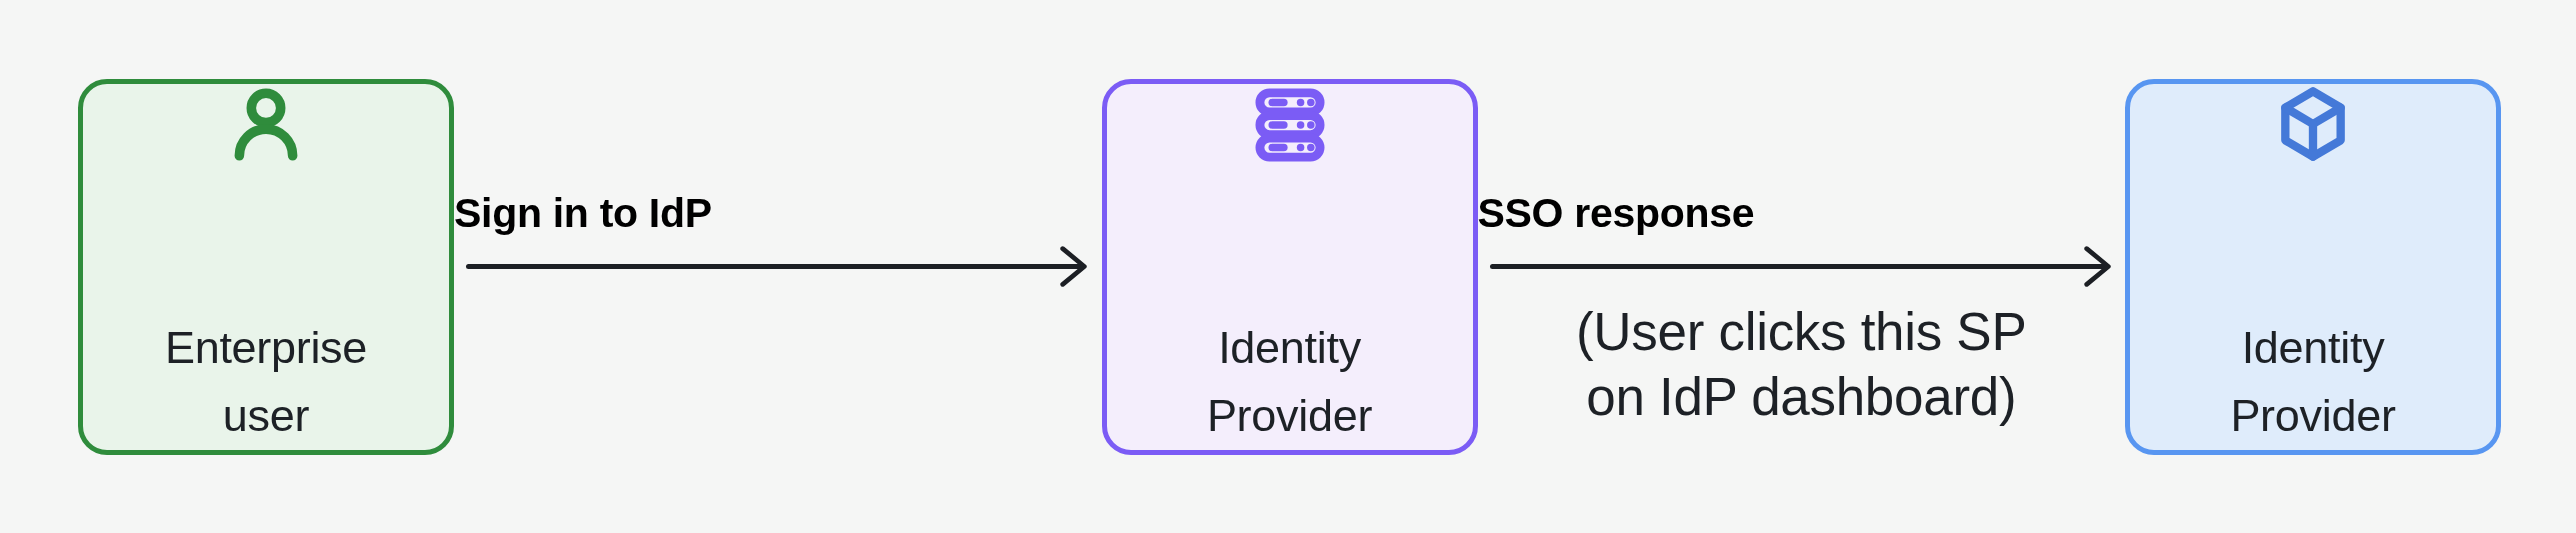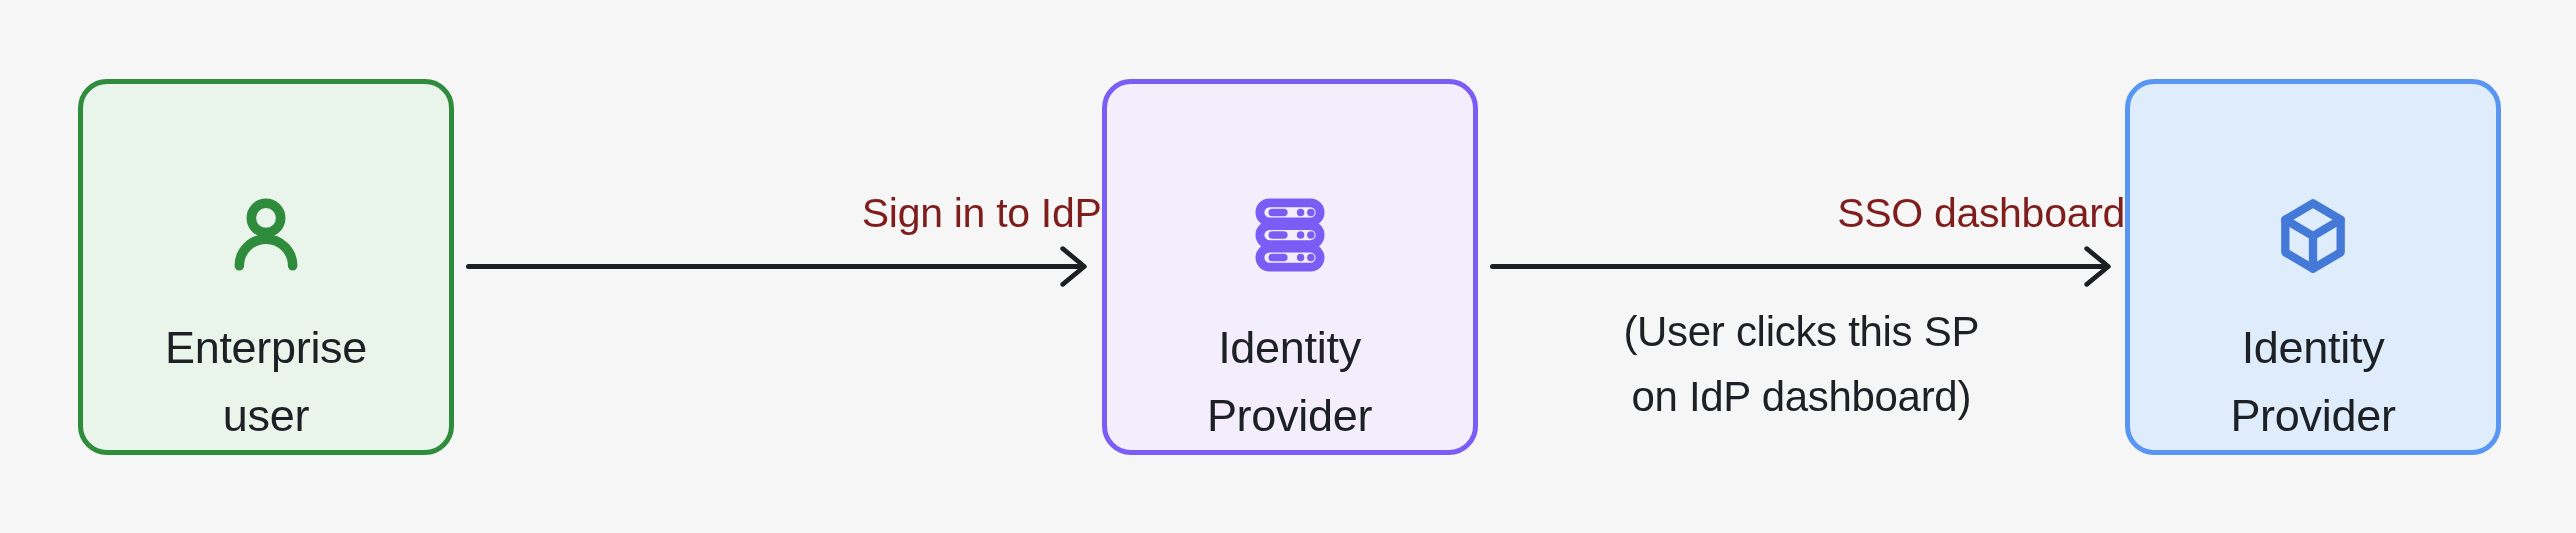--- a/index.html
+++ b/index.html
@@ -16,42 +16,42 @@
     box-sizing: border-box;
   }
   .node {
     flex: 0 0 auto;
     width: 376px; height: 376px;
     box-sizing: border-box;
     border: 5.7px solid var(--bd, #888);
     background: var(--bg, #eee);
     border-radius: 29px;
     display: flex; flex-direction: column;
-    align-items: center; justify-content: flex-end;
+    align-items: center; justify-content: space-between;
     gap: 38px;
   }
   .icon { color: var(--ic, #333); display: block; line-height: 0; }
   .node-label {
     font-size: 45px; line-height: 68px; font-weight: 500;
     color: #1d2126; text-align: center; white-space: pre-line;
     letter-spacing: -0.3px;
   }
   .arrow-zone { flex: 1 1 0; position: relative; height: 100%; }
   .arrow-label {
     position: absolute; left: 0; right: 0;
     bottom: calc(50% + 29.5px);
-    text-align: right;
-    font-size: 41px; font-weight: 400; color: #7f1d1d;
+    text-align: left;
+    font-size: 41px; font-weight: 700; color: #000000;
     letter-spacing: -0.3px;
   }
   .arrow-sublabel {
     position: absolute; left: -38px; right: -38px;
     top: calc(50% + 32px);
     text-align: center;
-    font-size: 42px; line-height: 65px; font-weight: 500; color: #1d2126;
+    font-size: 53px; line-height: 65px; font-weight: 500; color: #1d2126;
     white-space: pre-line; letter-spacing: -0.3px;
   }
   .arrow-line {
     position: absolute; left: 12.4px; right: 17px;
     top: calc(50% - 2.4px); height: 4.8px;
     background: #1c1f24; border-radius: 2.9px;
   }
   .arrow-head {
     position: absolute; right: 11.4px; top: calc(50% - 27px);
     width: 32px; height: 53px;
@@ -97,21 +97,21 @@
         <circle cx="18.1" cy="12" r="1.1" fill="currentColor" stroke="none"></circle>
         <circle cx="15.1" cy="18.6" r="1.1" fill="currentColor" stroke="none"></circle>
         <circle cx="18.1" cy="18.6" r="1.1" fill="currentColor" stroke="none"></circle>
       </svg>
     </span>
     <div class="node-label">Identity
 Provider</div>
   </div>
 
   <div class="arrow-zone">
-    <div class="arrow-label">SSO dashboard</div>
+    <div class="arrow-label">SSO response</div>
     <div class="arrow-line"></div>
     <svg class="arrow-head" viewBox="0 0 34 56" fill="none" stroke="#1c1f24" stroke-width="5" stroke-linecap="round" stroke-linejoin="round">
       <polyline points="5,9 28,28 5,47"></polyline>
     </svg>
     <div class="arrow-sublabel">(User clicks this SP
 on IdP dashboard)</div>
   </div>
 
   <div class="node" style="--bd: #5896f1; --bg: #dfecfb; --ic: #4479d8;">
     <span class="icon">

